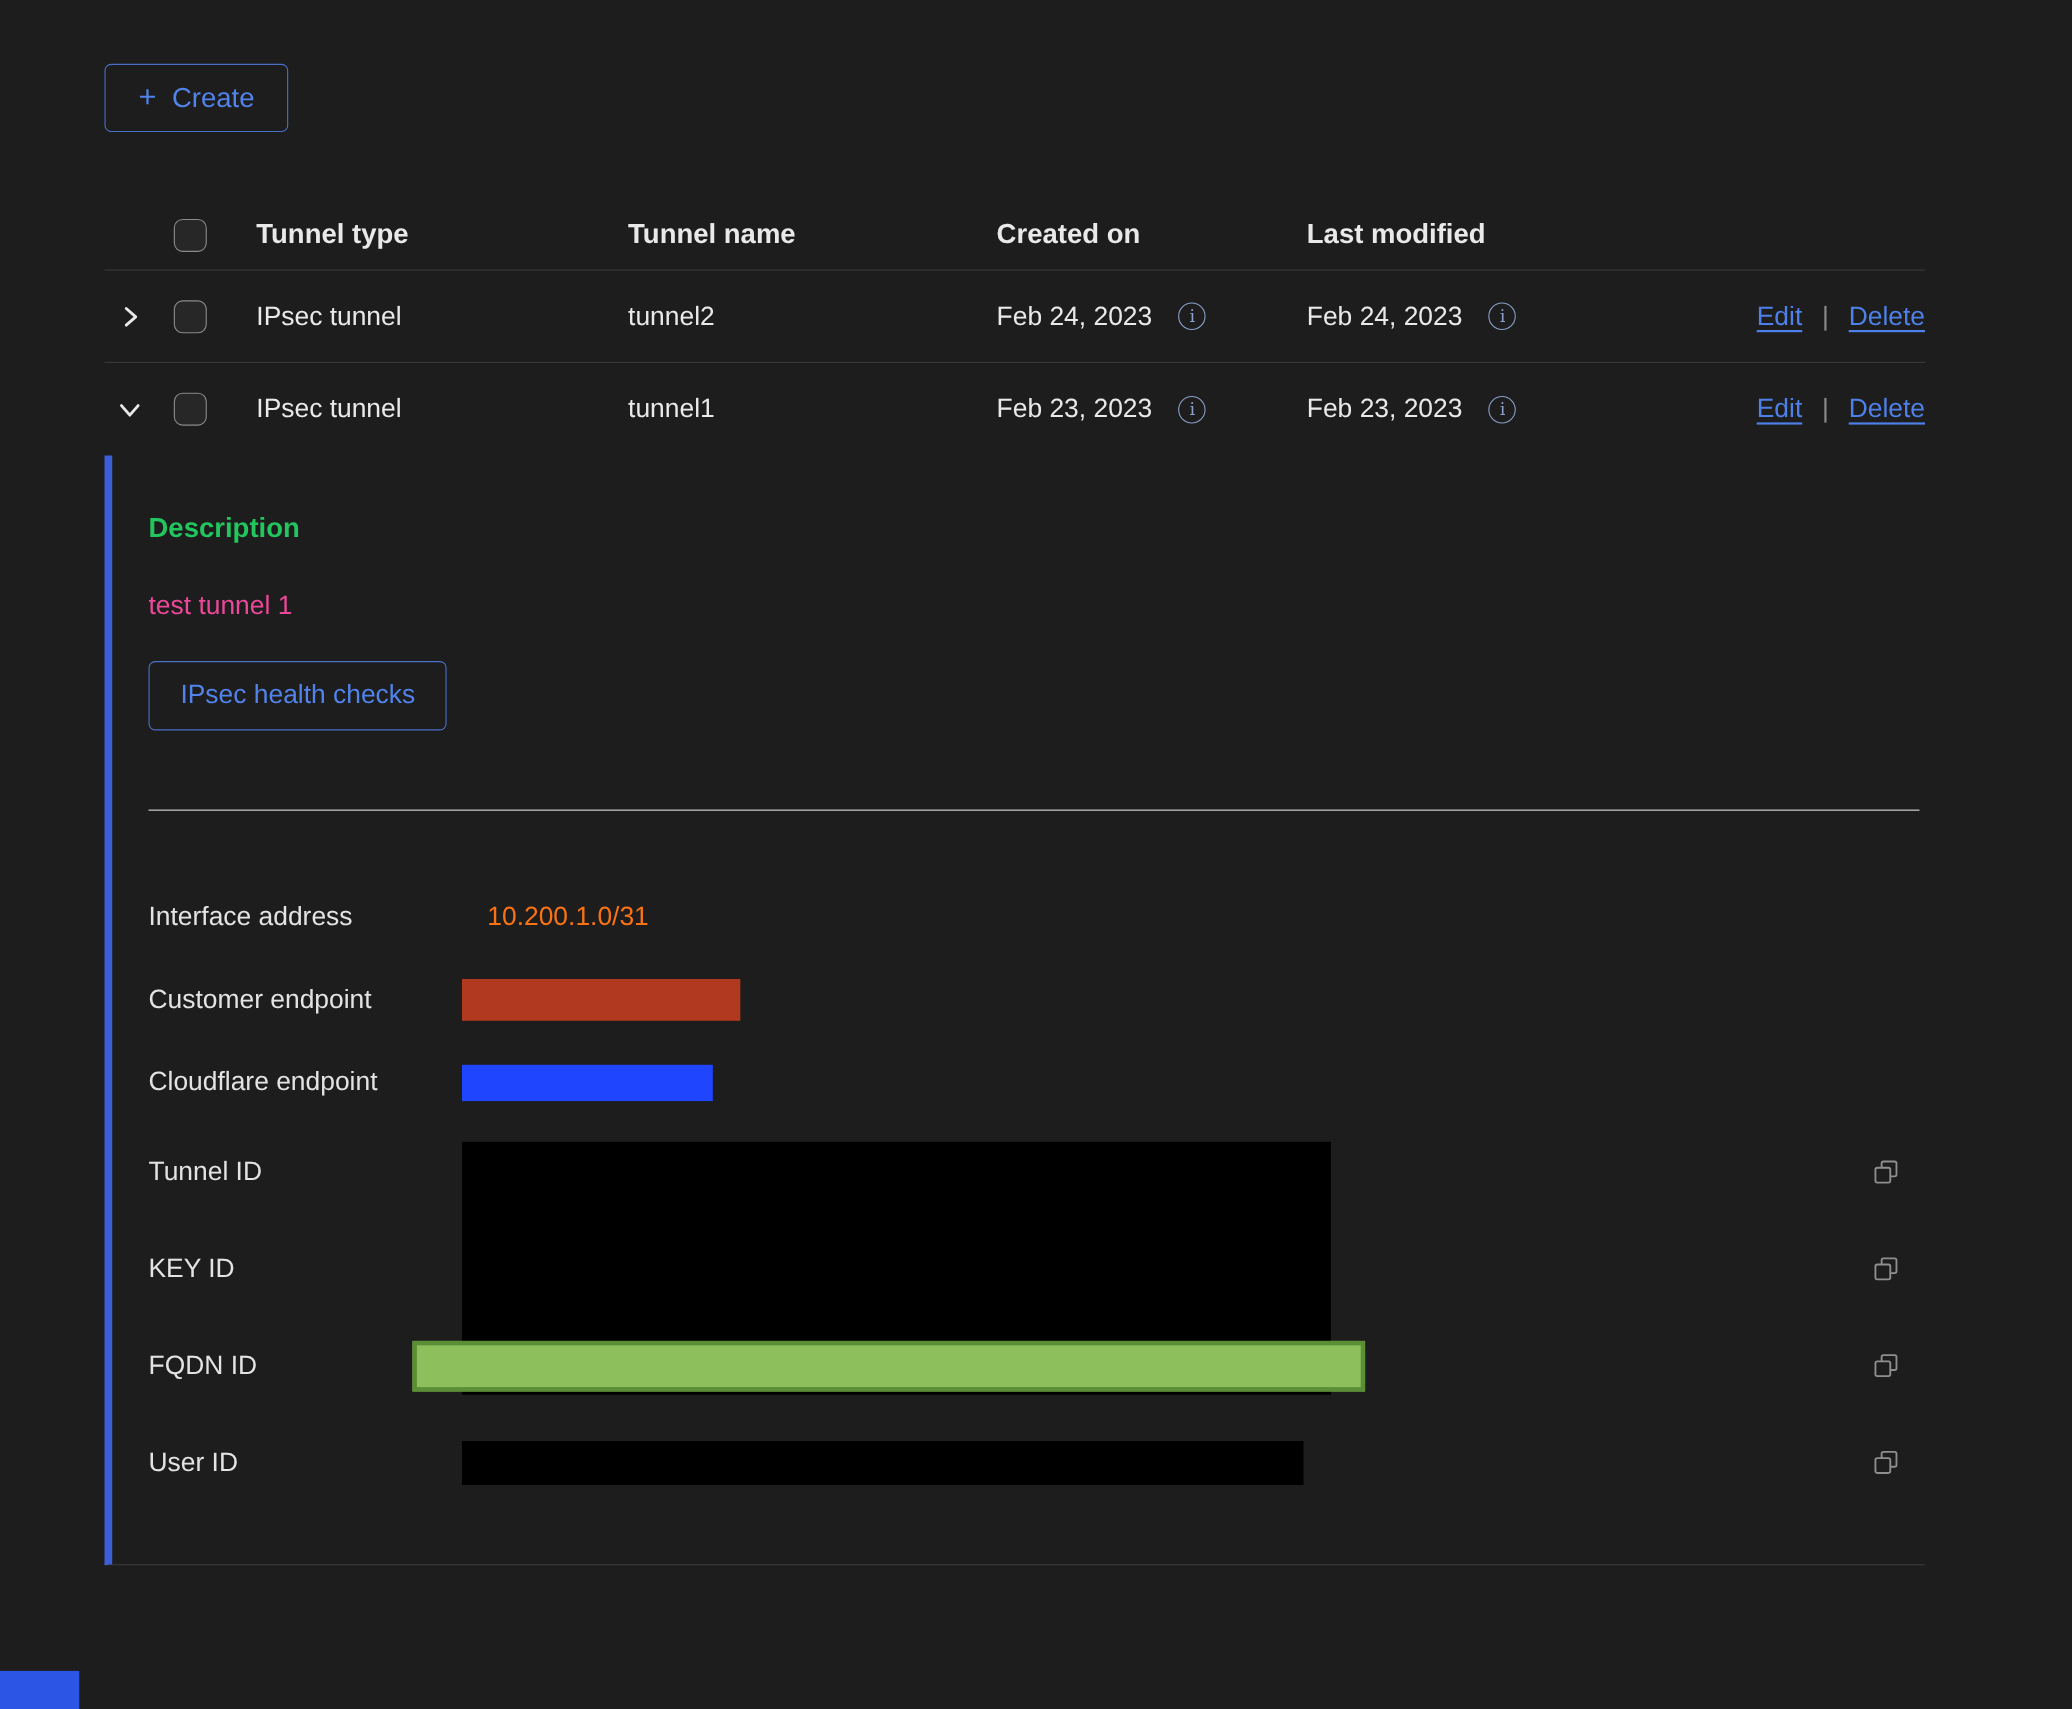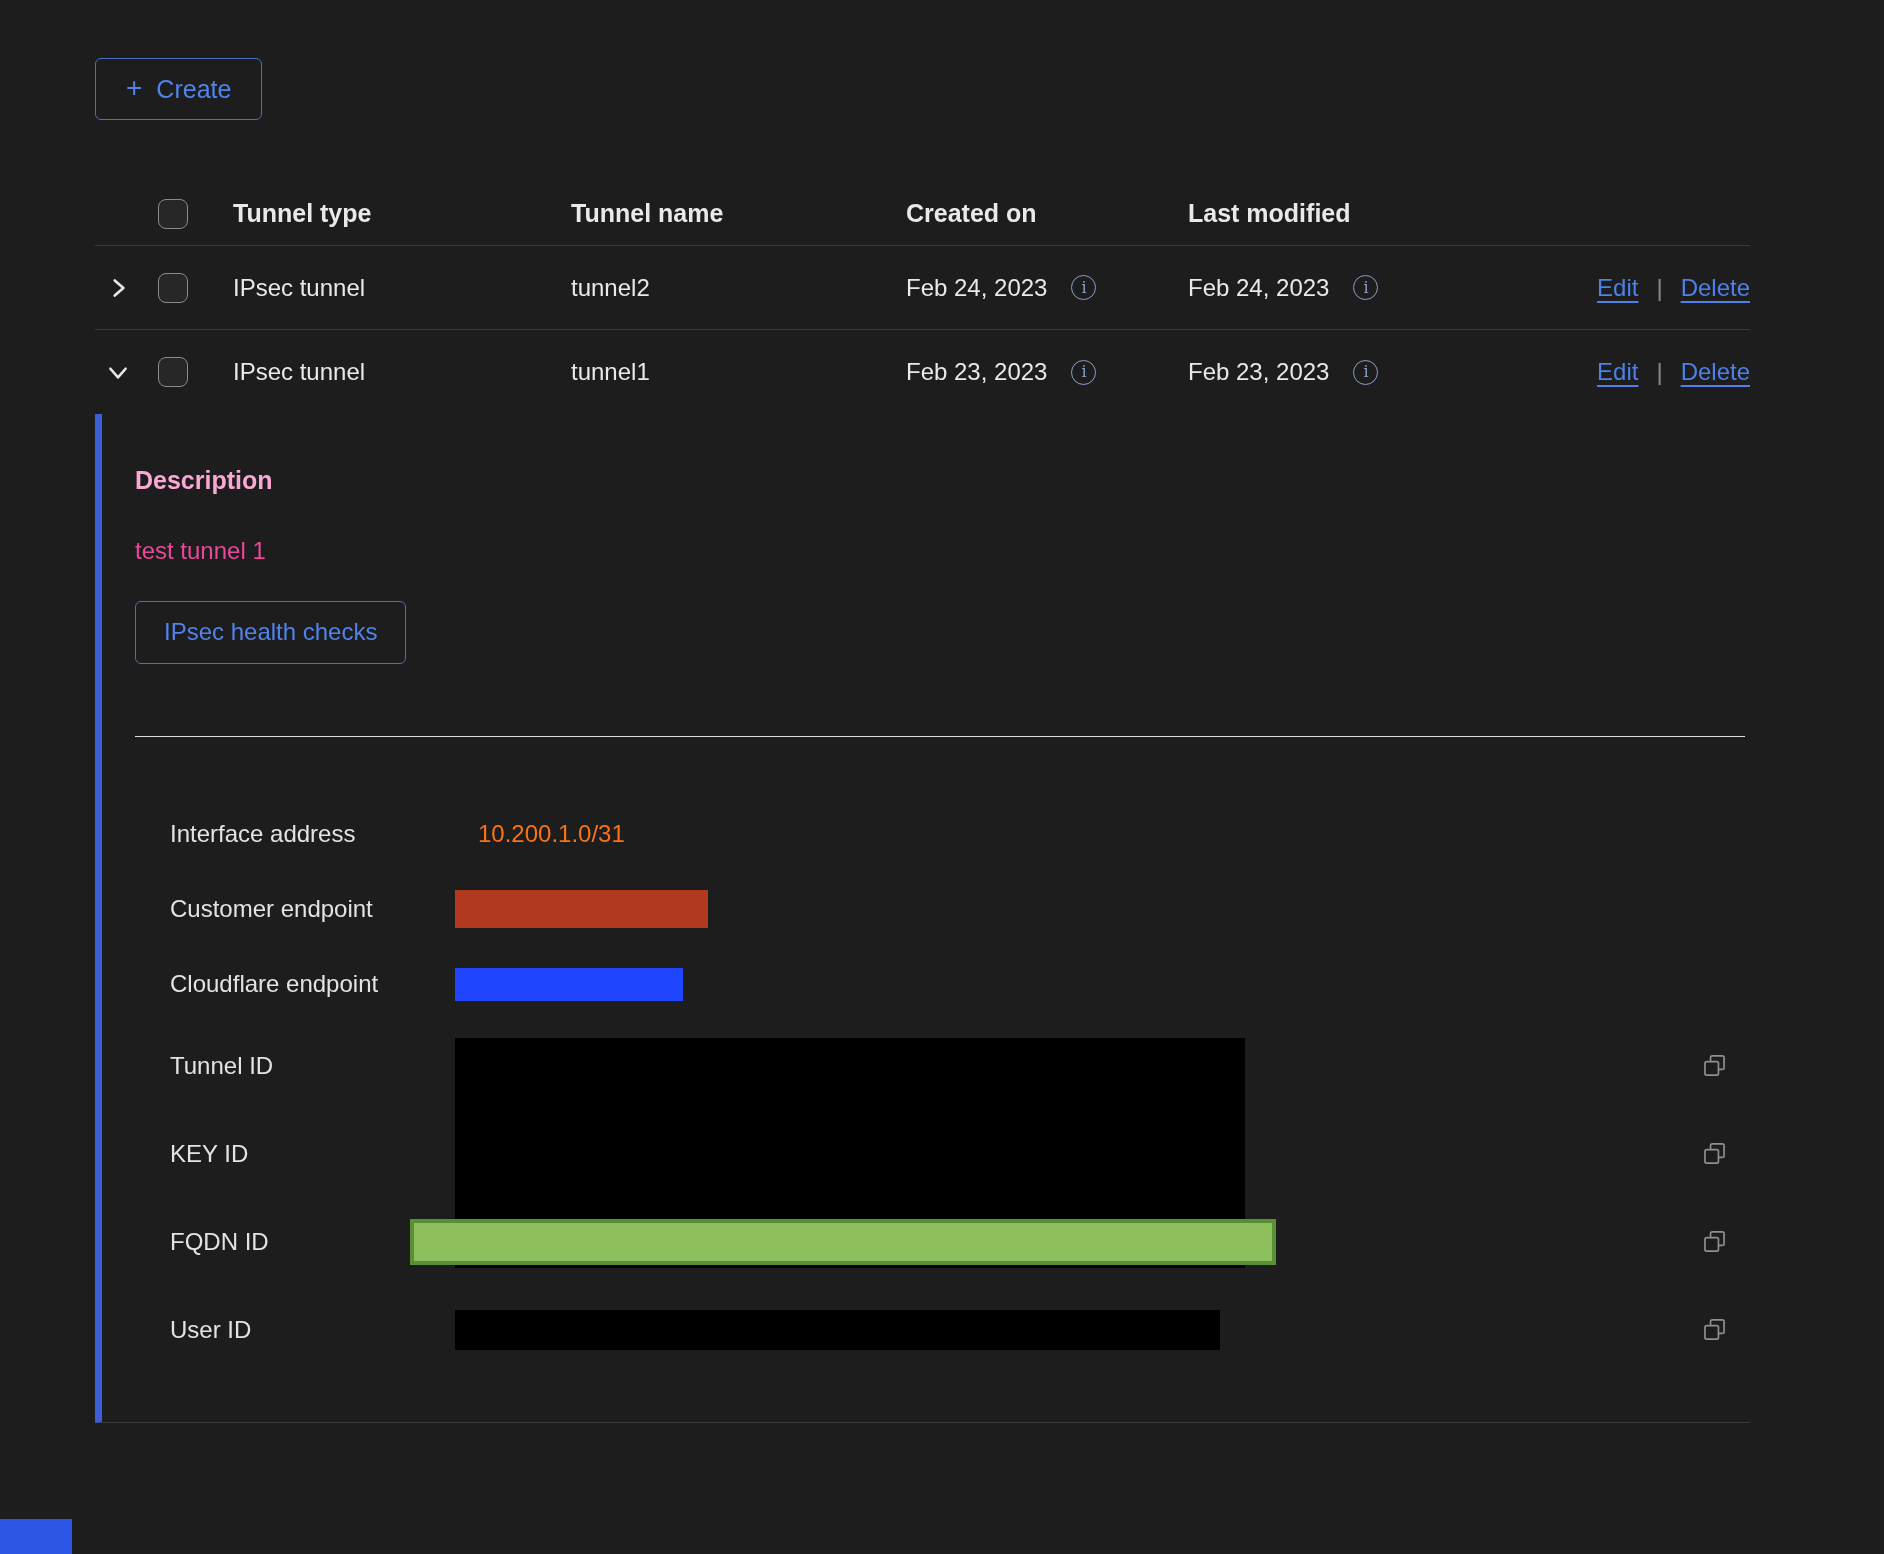--- a/index.html
+++ b/index.html
@@ -86,30 +86,30 @@
   }
   .sep { color:#8a8a8a; font-size:24px; }
   .chevron-svg { display:block; }
 
   
   .detail {
     border-left:7px solid #3a5fd9;
     border-bottom:1px solid #3a3a3b;
     padding:52px 0 48px 33px;
   }
-  .desc-label { font-size:25px; font-weight:600; color:#f9a8d4; }
+  .desc-label { font-size:25px; font-weight:600; color:#22c55e; }
   .desc-value { margin-top:42px; font-size:24px; color:#ec4899; }
   .health-btn { margin-top:36px; padding:16px 28px; font-size:24px; }
   .divider {
     margin-top:72px;
     margin-right:5px;
     border-top:1px solid #dedede;
     height:0;
   }
-  .fields { margin-top:60px;margin-left:35px; }
+  .fields { margin-top:60px; }
   .field-row { display:flex; align-items:center; min-height:75px; font-size:24px; position:relative; }
   .field-row.tall { min-height:88px; }
   .field-label { flex:0 0 285px; color:#e3e3e3; }
   .field-value { padding-left:23px; color:#f97316; }
 
   .redact { flex:0 0 auto; }
   .redact.red   { width:253px; height:38px; background:#b03920; }
   .redact.blue  { width:228px; height:33px; background:#2045ff; }
   .redact.green {
     width:866px; height:46px;

